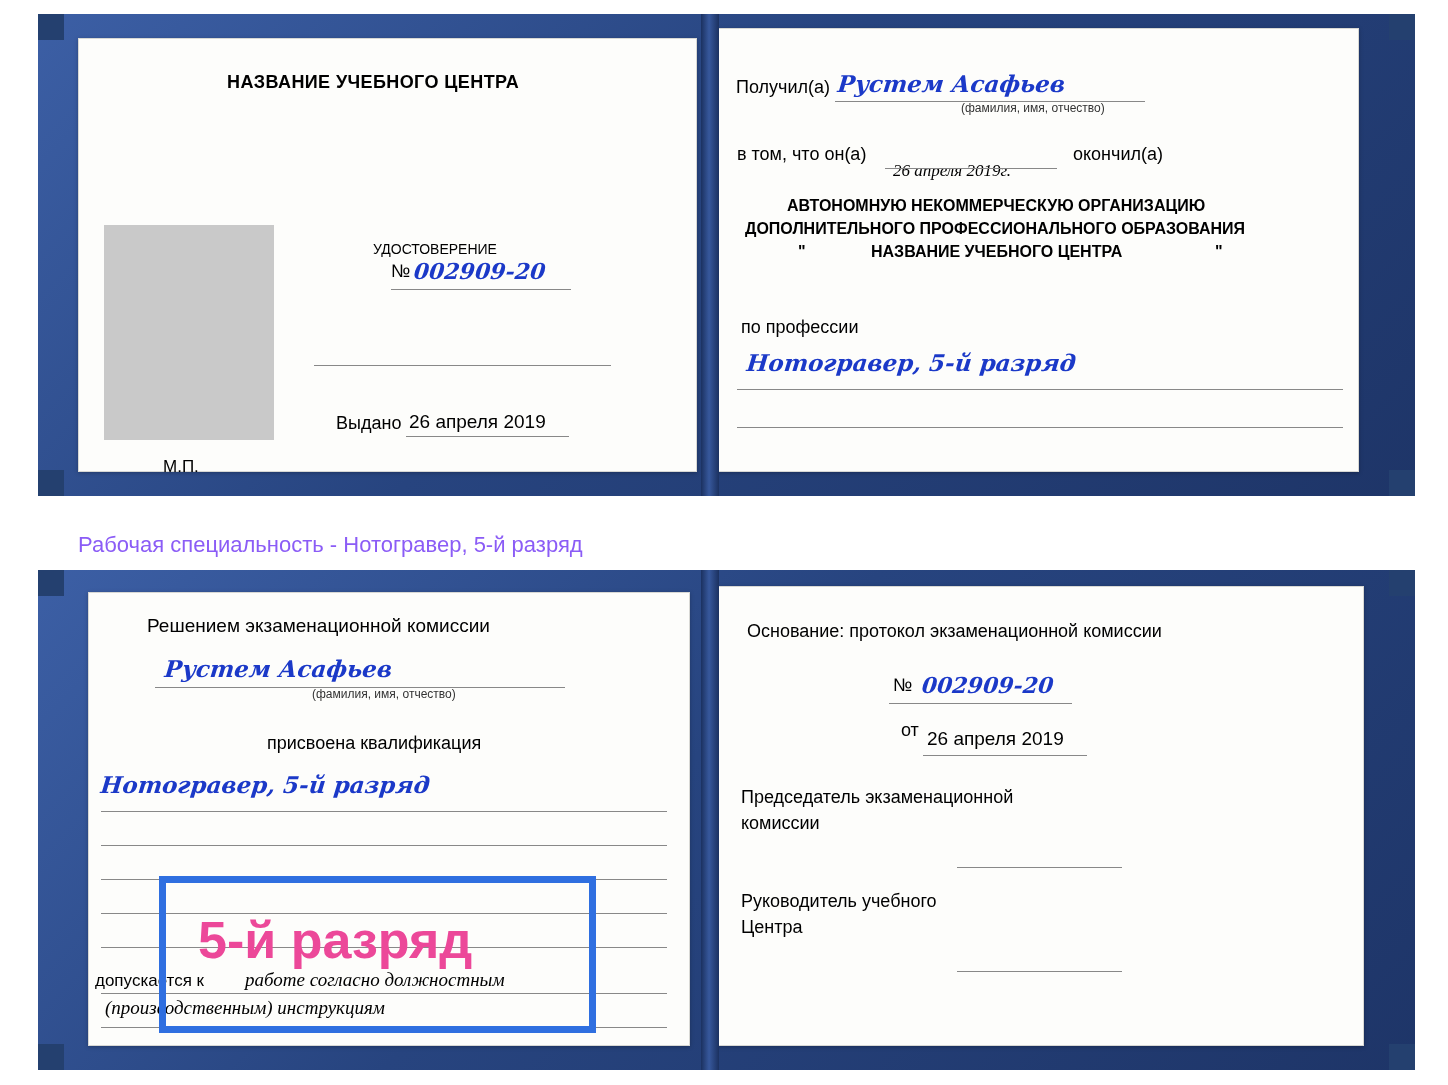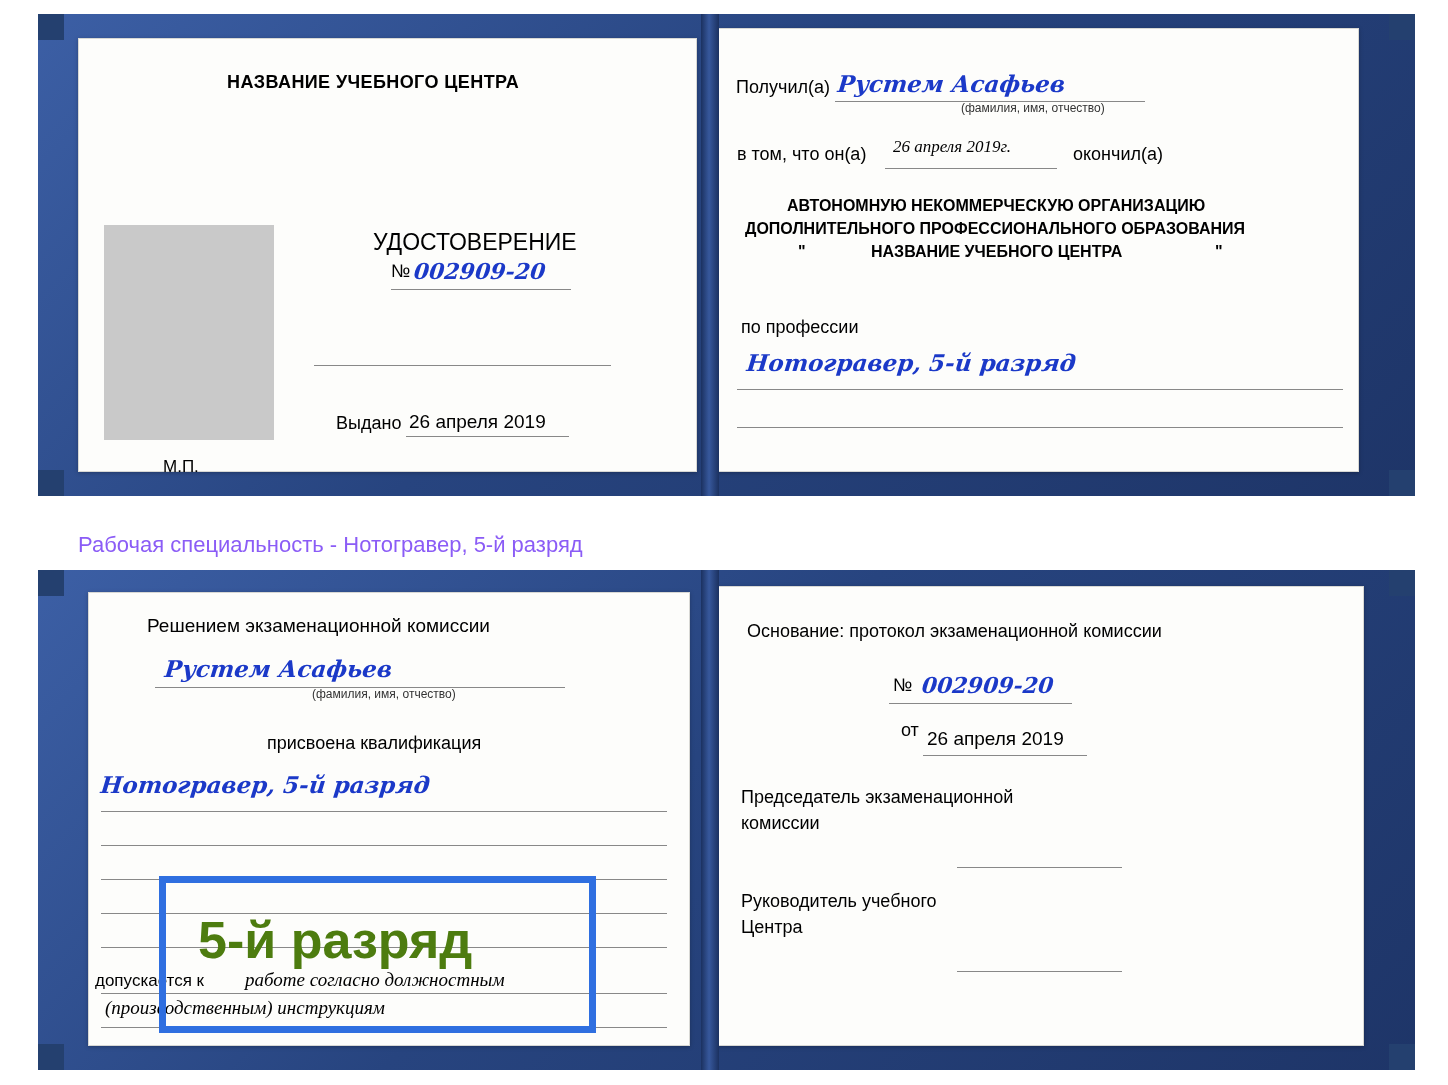--- a/index.html
+++ b/index.html
@@ -20,42 +20,42 @@
   .line{position:absolute;border-bottom:1px solid #888;}
   .hand{position:absolute;white-space:pre;color:#1b39c8;font-family:"DejaVu Serif",serif;
     font-style:italic;font-weight:bold;transform:skewX(-6deg);}
   .ital{font-family:"Liberation Serif",serif;font-style:italic;}
 
   .photo{position:absolute;background:#c9c9c9;}
 
   .caption{position:absolute;font-size:22px;color:#8b5cf6;text-align:center;}
 
   .highlight{position:absolute;border:7px solid #2f6fe0;background:transparent;z-index:6;}
-  .highlight-text{position:absolute;z-index:7;font-weight:bold;color:#4d7c0f;}
+  .highlight-text{position:absolute;z-index:7;font-weight:bold;color:#ec4899;}
 
   .edgemark{position:absolute;color:#555;font-size:14px;}
 </style>
 </head>
 <body>
 
 <div class="book" style="left:38px;top:14px;width:1377px;height:482px;">
 </div>
 <div class="spine" style="left:38px;top:14px;height:482px;margin-left:0;left:701px;"></div>
 
 <div class="corner" style="left:38px;top:14px;"></div>
 <div class="corner" style="left:1389px;top:14px;"></div>
 <div class="corner" style="left:38px;top:470px;"></div>
 <div class="corner" style="left:1389px;top:470px;"></div>
 
 <div class="page" style="left:78px;top:38px;width:617px;height:432px;">
   <div class="txt b" style="left:148px;top:33px;font-size:18px;letter-spacing:.4px;">НАЗВАНИЕ УЧЕБНОГО ЦЕНТРА</div>
 
   <div class="photo" style="left:25px;top:186px;width:170px;height:215px;"></div>
 
-  <div class="txt" style="left:294px;top:190px;font-size:23px;">УДОСТОВЕРЕНИЕ</div>
+  <div class="txt" style="left:294px;top:202px;font-size:14px;">УДОСТОВЕРЕНИЕ</div>
 
   <div class="txt" style="left:312px;top:222px;font-size:18px;">№</div>
   <div class="hand" style="left:335px;top:219px;font-size:22px;">002909-20</div>
   <div class="line" style="left:312px;top:250px;width:180px;"></div>
 
   <div class="line" style="left:235px;top:326px;width:297px;"></div>
 
   <div class="txt" style="left:257px;top:374px;font-size:18px;">Выдано</div>
   <div class="txt" style="left:330px;top:372px;font-size:19px;">26 апреля 2019</div>
   <div class="line" style="left:327px;top:397px;width:163px;"></div>
@@ -63,21 +63,21 @@
   <div class="txt" style="left:84px;top:418px;font-size:17px;">М.П.</div>
 </div>
 
 <div class="page" style="left:712px;top:28px;width:645px;height:442px;">
   <div class="txt" style="left:23px;top:48px;font-size:18px;">Получил(а)</div>
   <div class="hand" style="left:125px;top:41px;font-size:23px;">Рустем Асафьев</div>
   <div class="line" style="left:122px;top:72px;width:310px;"></div>
   <div class="txt" style="left:248px;top:72px;font-size:12px;color:#333;">(фамилия, имя, отчество)</div>
 
   <div class="txt" style="left:24px;top:115px;font-size:18px;">в том, что он(а)</div>
-  <div class="txt ital" style="left:180px;top:108px;font-size:17px;">26 апреля 2019г.</div>
+  <div class="txt ital" style="left:180px;top:132px;font-size:17px;">26 апреля 2019г.</div>
   <div class="line" style="left:172px;top:139px;width:172px;"></div>
   <div class="txt" style="left:360px;top:115px;font-size:18px;">окончил(а)</div>
 
   <div class="txt b" style="left:32px;top:191px;font-size:16px;">ДОПОЛНИТЕЛЬНОГО ПРОФЕССИОНАЛЬНОГО ОБРАЗОВАНИЯ</div>
   <div class="txt b" style="left:74px;top:168px;font-size:16px;">АВТОНОМНУЮ НЕКОММЕРЧЕСКУЮ ОРГАНИЗАЦИЮ</div>
   <div class="txt b" style="left:85px;top:214px;font-size:16px;">"</div>
   <div class="txt b" style="left:158px;top:214px;font-size:16px;">НАЗВАНИЕ УЧЕБНОГО ЦЕНТРА</div>
   <div class="txt b" style="left:502px;top:214px;font-size:16px;">"</div>
 
   <div class="txt" style="left:28px;top:288px;font-size:18px;">по профессии</div>

